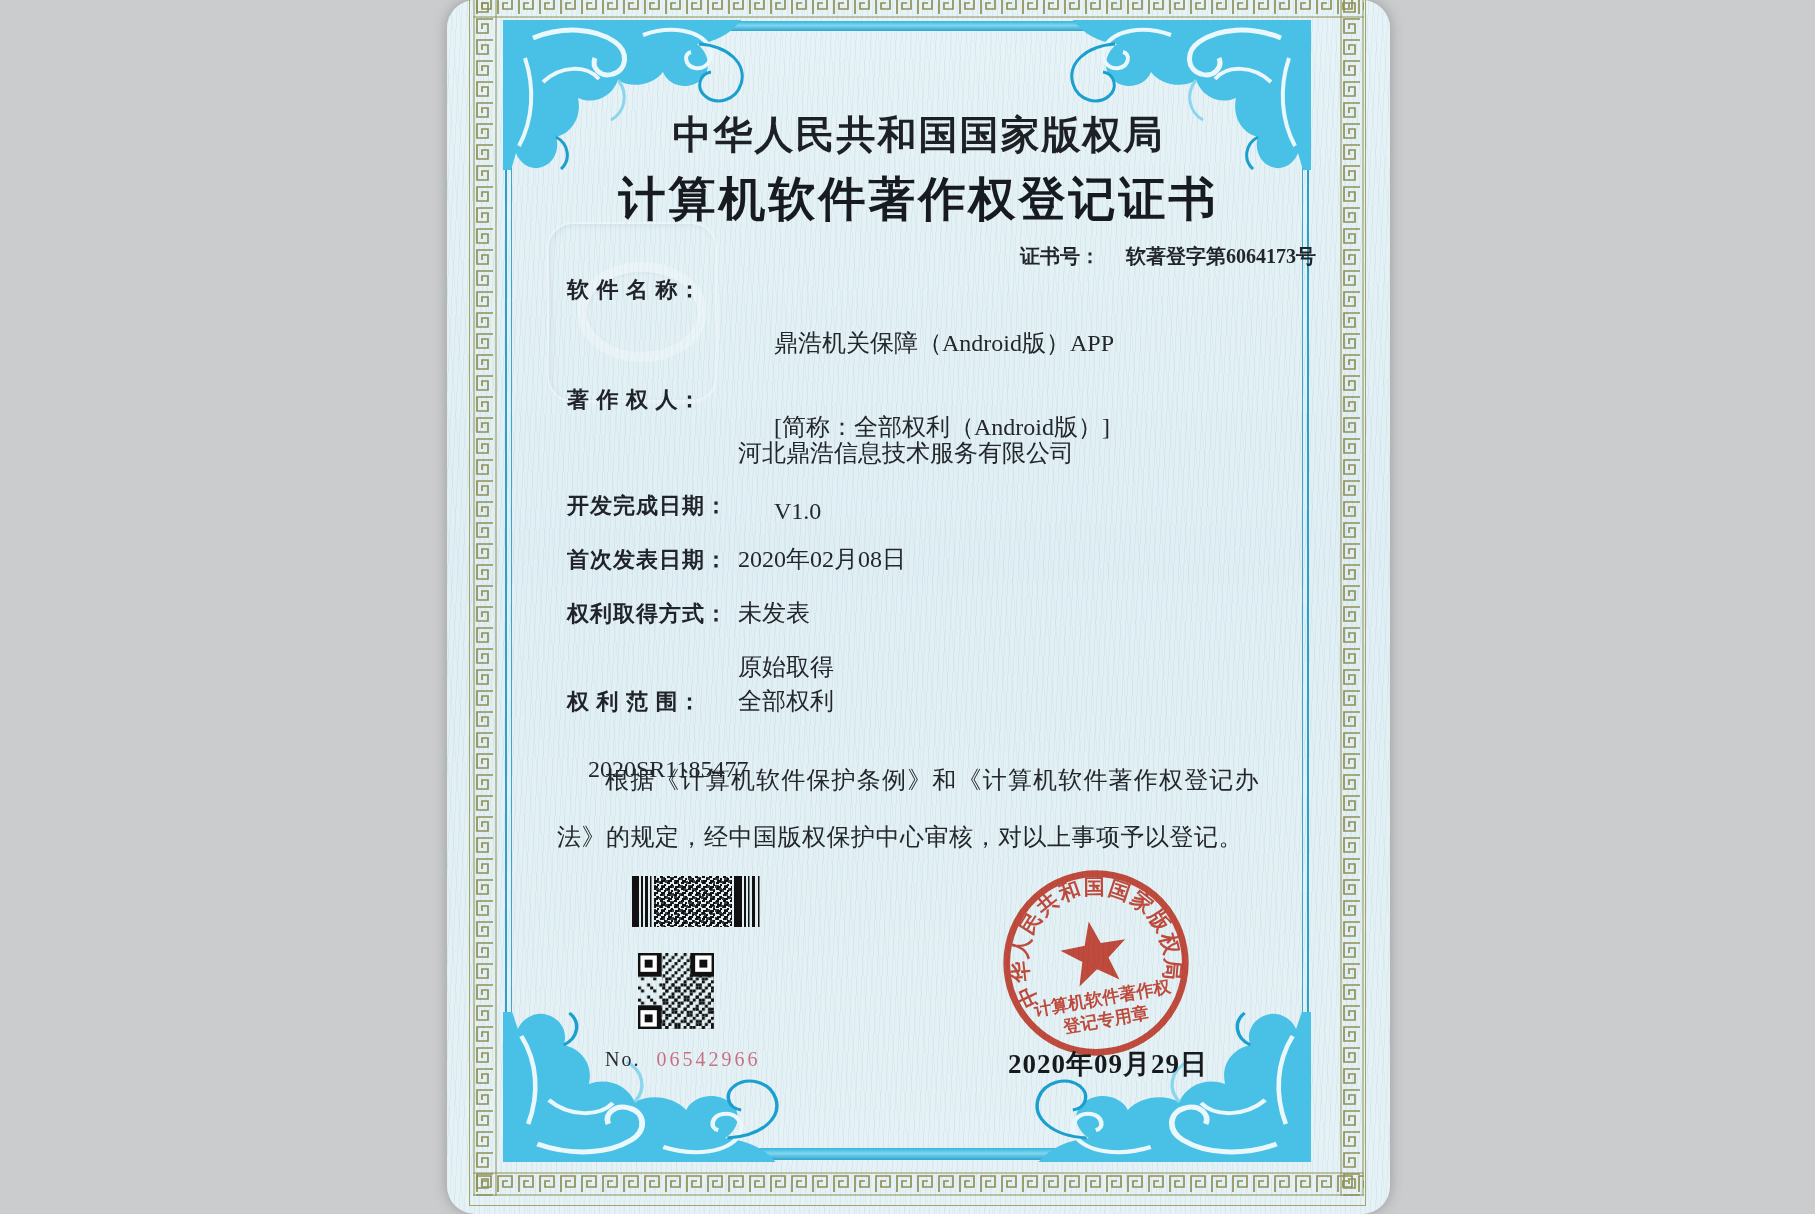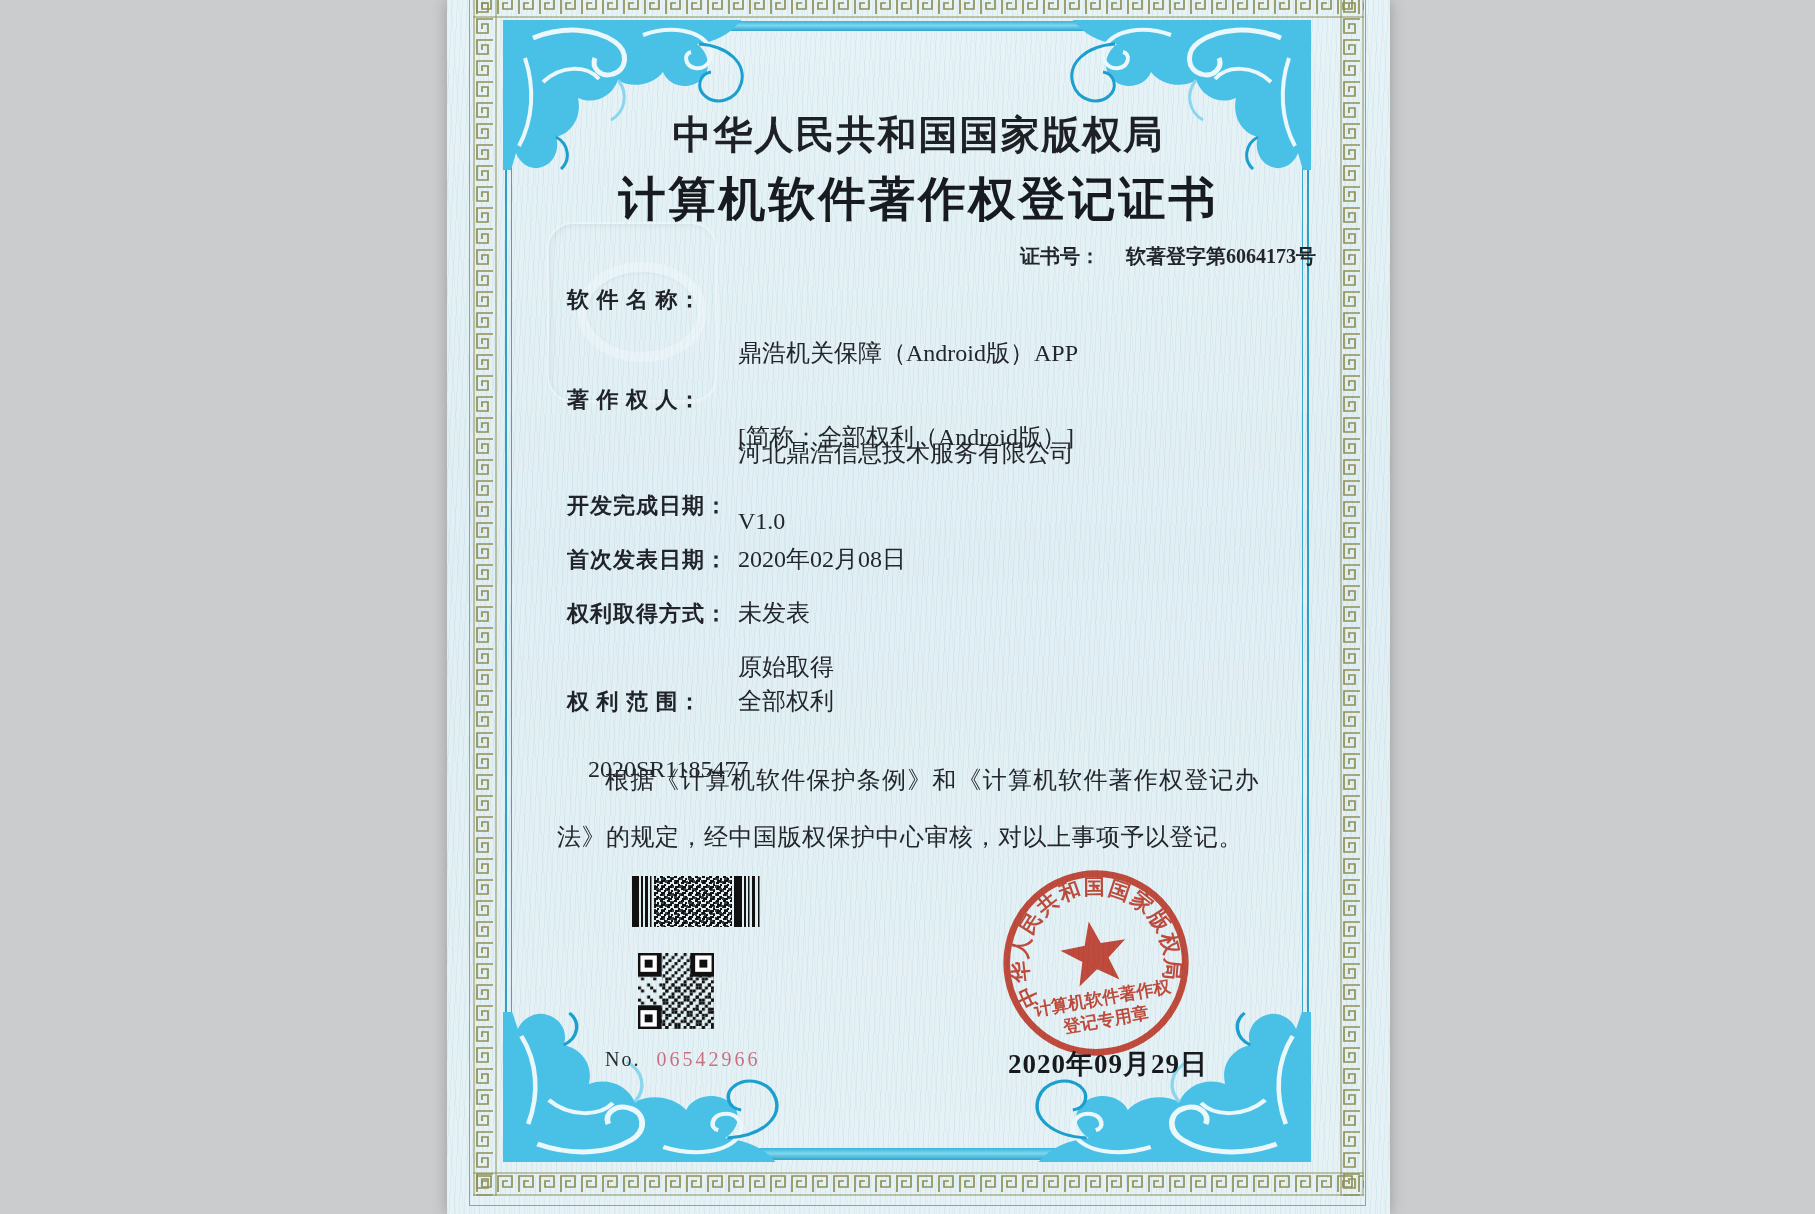--- a/index.html
+++ b/index.html
@@ -10,20 +10,21 @@
     font-family:"Liberation Serif","DejaVu Serif",serif;
     color:#22262b;
   }
   .paper {
     position:absolute; left:447px; top:0; width:943px; height:1214px;
     background:
       repeating-linear-gradient(93deg, rgba(110,175,200,0.10) 0 1px, rgba(0,0,0,0) 1px 5px),
       repeating-linear-gradient(86deg, rgba(120,185,205,0.08) 0 1px, rgba(0,0,0,0) 1px 8px),
       linear-gradient(180deg,#e7f3f6 0%,#e1eef3 45%,#e6f2f5 100%);
     box-shadow:0 0 14px rgba(0,0,0,0.25);
+    border-radius:28px;
   }
   
   .gold-outline {
     position:absolute; left:22px; top:-2px; right:24px; bottom:8px;
     border:1px solid #a3a468;
   }
   .gold-strip { position:absolute; overflow:hidden; }
   .gold-top    { left:26px; top:-6px;   width:891px; height:24px; }
   .gold-bottom { left:26px; top:1172px; width:891px; height:24px; }
   .gold-left   { left:26px; top:-6px;   width:24px;  height:1202px; }
@@ -71,21 +72,21 @@
     color:#171b20;
   }
   .cert-no { position:absolute; left:573px; top:243px; font-size:20px; font-weight:bold; white-space:nowrap; }
   .cert-no .v { margin-left:26px; }
   .row { position:absolute; left:120px; width:740px; display:flex; }
   .row-label {
     width:150px; flex:0 0 150px; font-weight:bold; font-size:22px;
     white-space:pre; letter-spacing:1px; padding-top:2px; color:#20242a;
   }
   .row-value { margin-left:21px; font-size:24px; line-height:28px; white-space:pre; color:#23272c; }
-  .r1 { top:283px; } .r2 { top:383px; } .r3 { top:489px; }
+  .r1 { top:273px;gap:36px; } .r2 { top:383px; } .r3 { top:489px; }
   .r4 { top:543px; } .r5 { top:597px; } .r6 { top:631px;align-items:center; } .r7 { top:699px; }
   .statement {
     position:absolute; left:110px; top:752px; width:702px;
     font-size:24px; line-height:57px; text-align:justify; text-indent:2em;
     color:#23272c; letter-spacing:0.5px;
   }
   .barcode { position:absolute; left:185px; top:876px; width:133px; height:51px; }
   .qrcode  { position:absolute; left:191px; top:953px; width:76px;  height:76px; }
   .serial  { position:absolute; left:158px; top:1048px; font-size:20px; white-space:nowrap; }
   .serial .no { color:#2a2e33; letter-spacing:2px; }

